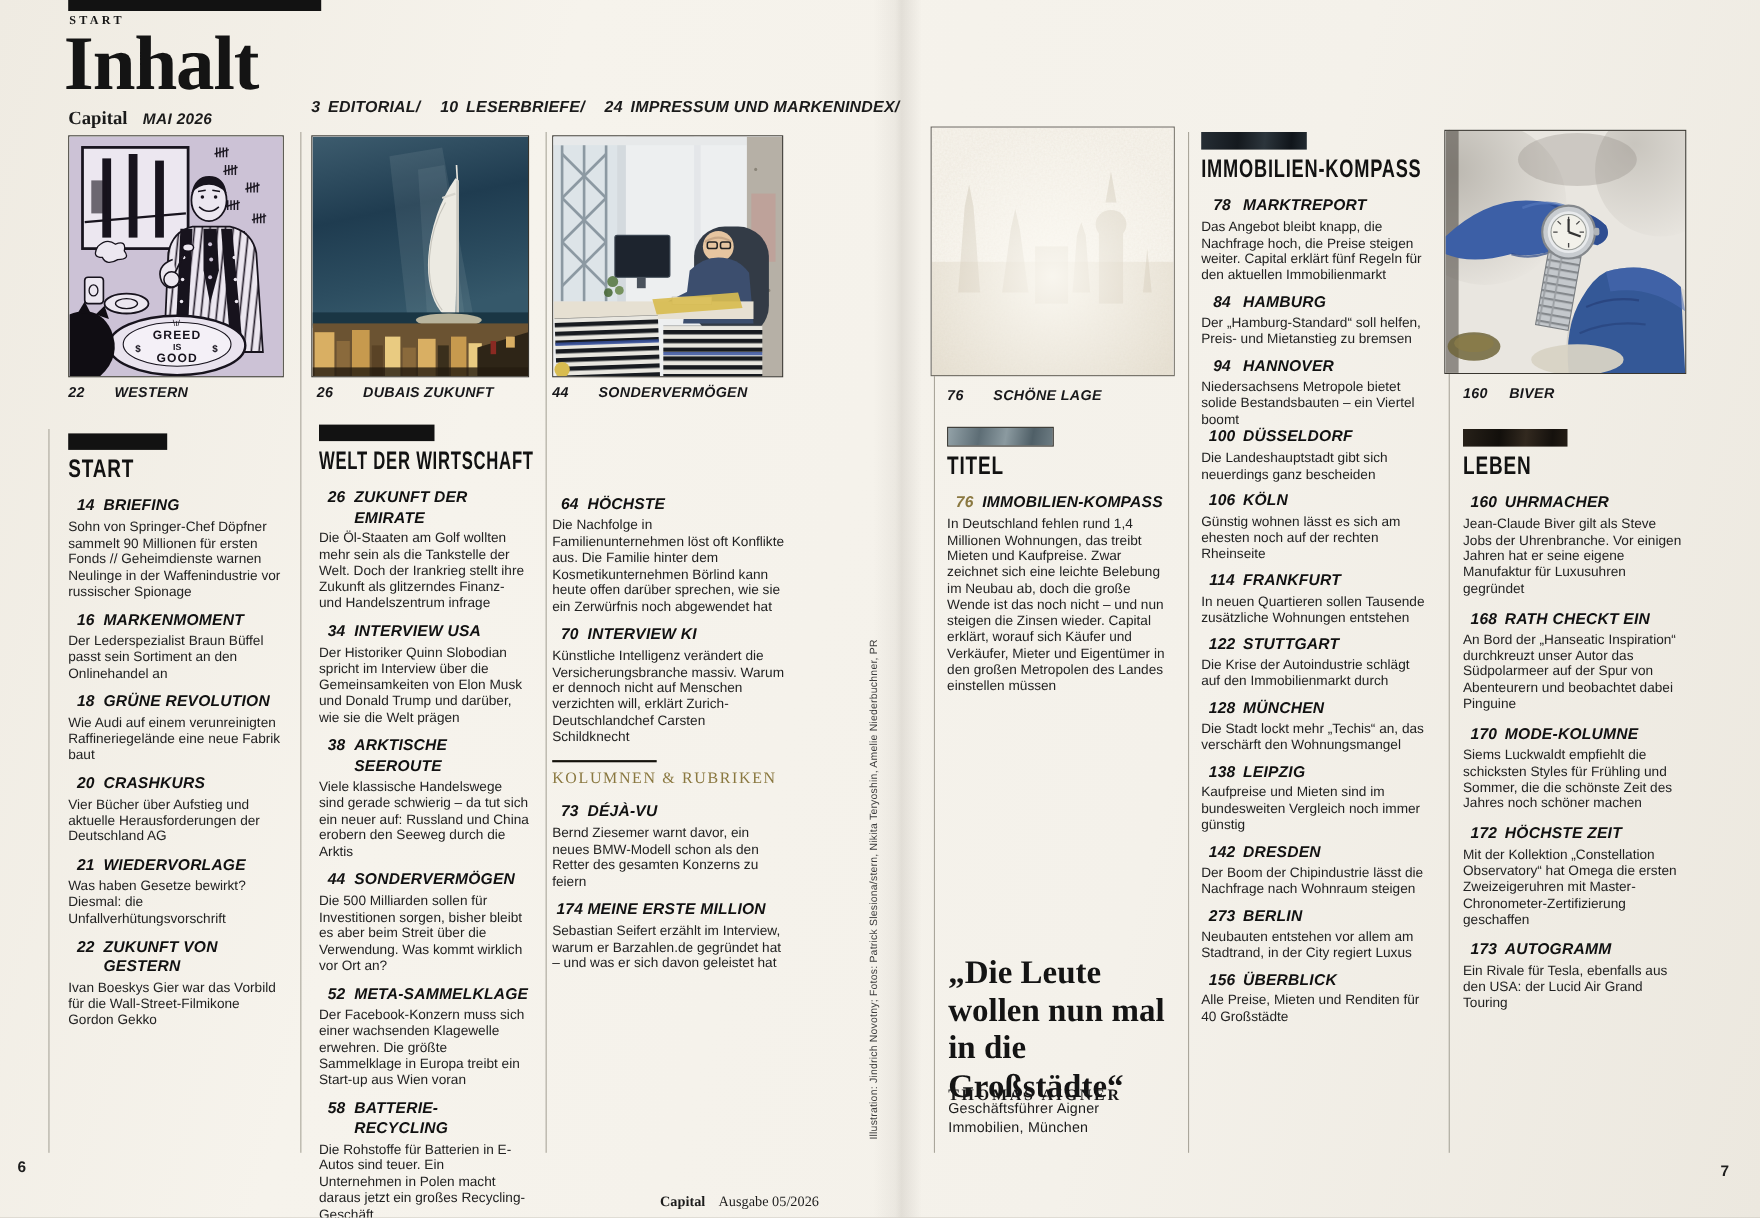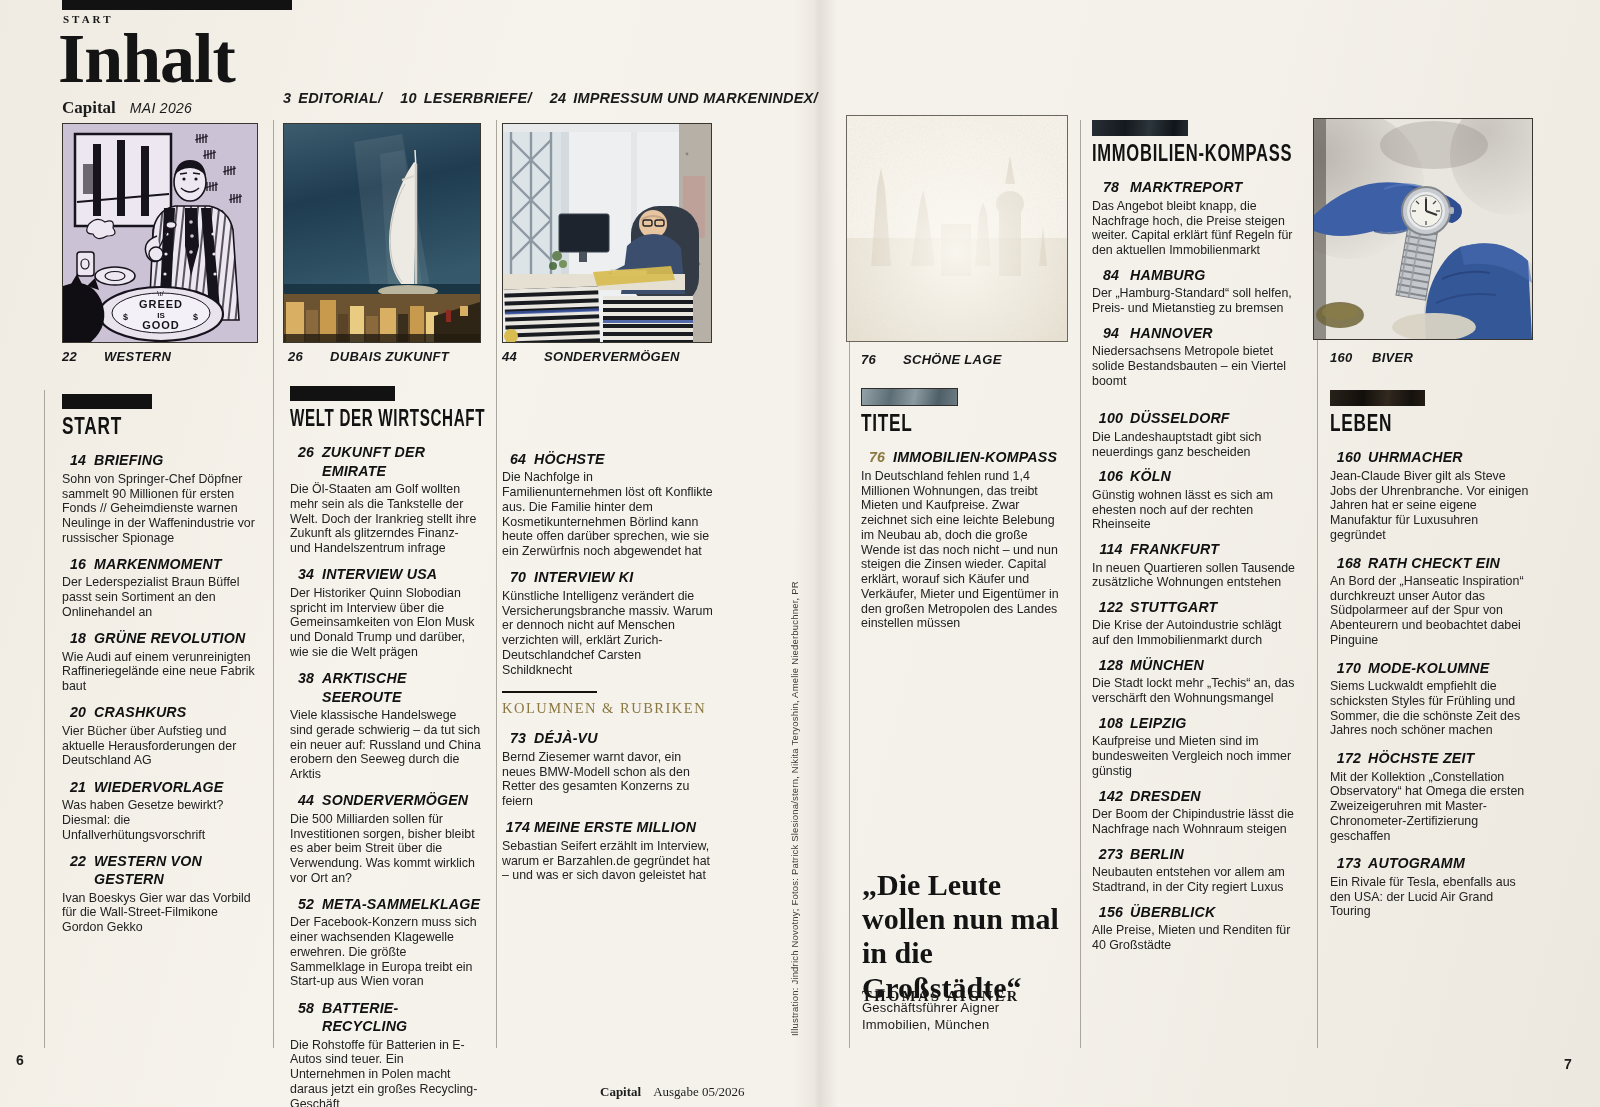--- a/index.html
+++ b/index.html
@@ -10,21 +10,21 @@
     background:linear-gradient(90deg,rgba(60,50,40,0) 0%,rgba(60,50,40,.05) 45%,rgba(60,50,40,.10) 58%,rgba(60,50,40,0) 100%);}
   .vrule{position:absolute;width:1px;background:#aaa69b;}
   
   .kickerbar{position:absolute;left:62px;top:0;width:230px;height:10px;background:#121212;}
   .kicker{position:absolute;left:63px;top:13px;font-family:"Liberation Serif",serif;font-weight:bold;
     font-size:11px;letter-spacing:3px;color:#171717;}
   .title{position:absolute;left:58px;top:24px;font-family:"Liberation Serif",serif;font-weight:bold;
     font-size:70px;line-height:1.0;letter-spacing:-1px;color:#141414;}
   .brandline{position:absolute;left:62px;top:98px;display:flex;align-items:baseline;gap:14px;}
   .brand{font-family:"Liberation Serif",serif;font-weight:bold;font-size:17px;}
-  .issue{font-weight:normal;font-style:italic;font-size:14px;letter-spacing:.3px;}
+  .issue{font-weight:bold;font-style:italic;font-size:14px;letter-spacing:.3px;}
   .toplinks{position:absolute;left:283px;top:90px;display:flex;gap:18px;font-weight:bold;
     font-style:italic;font-size:14.5px;letter-spacing:.2px;white-space:nowrap;}
   .tl{display:flex;gap:7px;}
   
   .photo{position:absolute;border:1px solid #39362f;box-sizing:border-box;overflow:hidden;background:#fff;}
   .photo svg{display:block;}
   .caption{position:absolute;font-style:italic;font-weight:bold;font-size:13px;letter-spacing:.3px;display:flex;color:#17171a;}
   .caption .n{min-width:42px;flex:none;}
   
   .col{position:absolute;}
@@ -426,21 +426,21 @@
           <div class="trow">
             <span class="n">21</span>
             <span>WIEDERVORLAGE</span>
           </div>
           <div class="desc">Was haben Gesetze bewirkt? Diesmal: die Unfallverhütungsvorschrift</div>
         </div>
 
         <div class="item">
           <div class="trow">
             <span class="n">22</span>
-            <span>WESTERN VON GESTERN</span>
+            <span>ZUKUNFT VON GESTERN</span>
           </div>
           <div class="desc">Ivan Boeskys Gier war das Vorbild für die Wall-Street-Filmikone Gordon Gekko</div>
         </div>
       </div>
   </section>
 
   <section class="col" style="left:290px;top:386px;width:192px;">
     <div class="bar bar-black" style="width:105px;"></div>
     <h2 class="colhead sx66">WELT DER WIRTSCHAFT</h2>
     <div class="items">
@@ -571,21 +571,21 @@
         </div>
 
         <div class="item" style="margin-bottom:8px;">
           <div class="trow">
             <span class="n">84</span>
             <span>HAMBURG</span>
           </div>
           <div class="desc">Der „Hamburg-Standard“ soll helfen, Preis- und Mietanstieg zu bremsen</div>
         </div>
 
-        <div class="item" style="margin-bottom:21px;">
+        <div class="item" style="margin-bottom:0;">
           <div class="trow">
             <span class="n">94</span>
             <span>HANNOVER</span>
           </div>
           <div class="desc">Niedersachsens Metropole bietet solide Bestandsbauten – ein Viertel boomt</div>
         </div>
 
         <div class="item" style="margin-bottom:8px;">
           <div class="trow">
             <span class="n">100</span>
@@ -621,21 +621,21 @@
         <div class="item" style="margin-bottom:8px;">
           <div class="trow">
             <span class="n">128</span>
             <span>MÜNCHEN</span>
           </div>
           <div class="desc">Die Stadt lockt mehr „Techis“ an, das verschärft den Wohnungsmangel</div>
         </div>
 
         <div class="item" style="margin-bottom:8px;">
           <div class="trow">
-            <span class="n">108</span>
+            <span class="n">138</span>
             <span>LEIPZIG</span>
           </div>
           <div class="desc">Kaufpreise und Mieten sind im bundesweiten Vergleich noch immer günstig</div>
         </div>
 
         <div class="item" style="margin-bottom:8px;">
           <div class="trow">
             <span class="n">142</span>
             <span>DRESDEN</span>
           </div>

